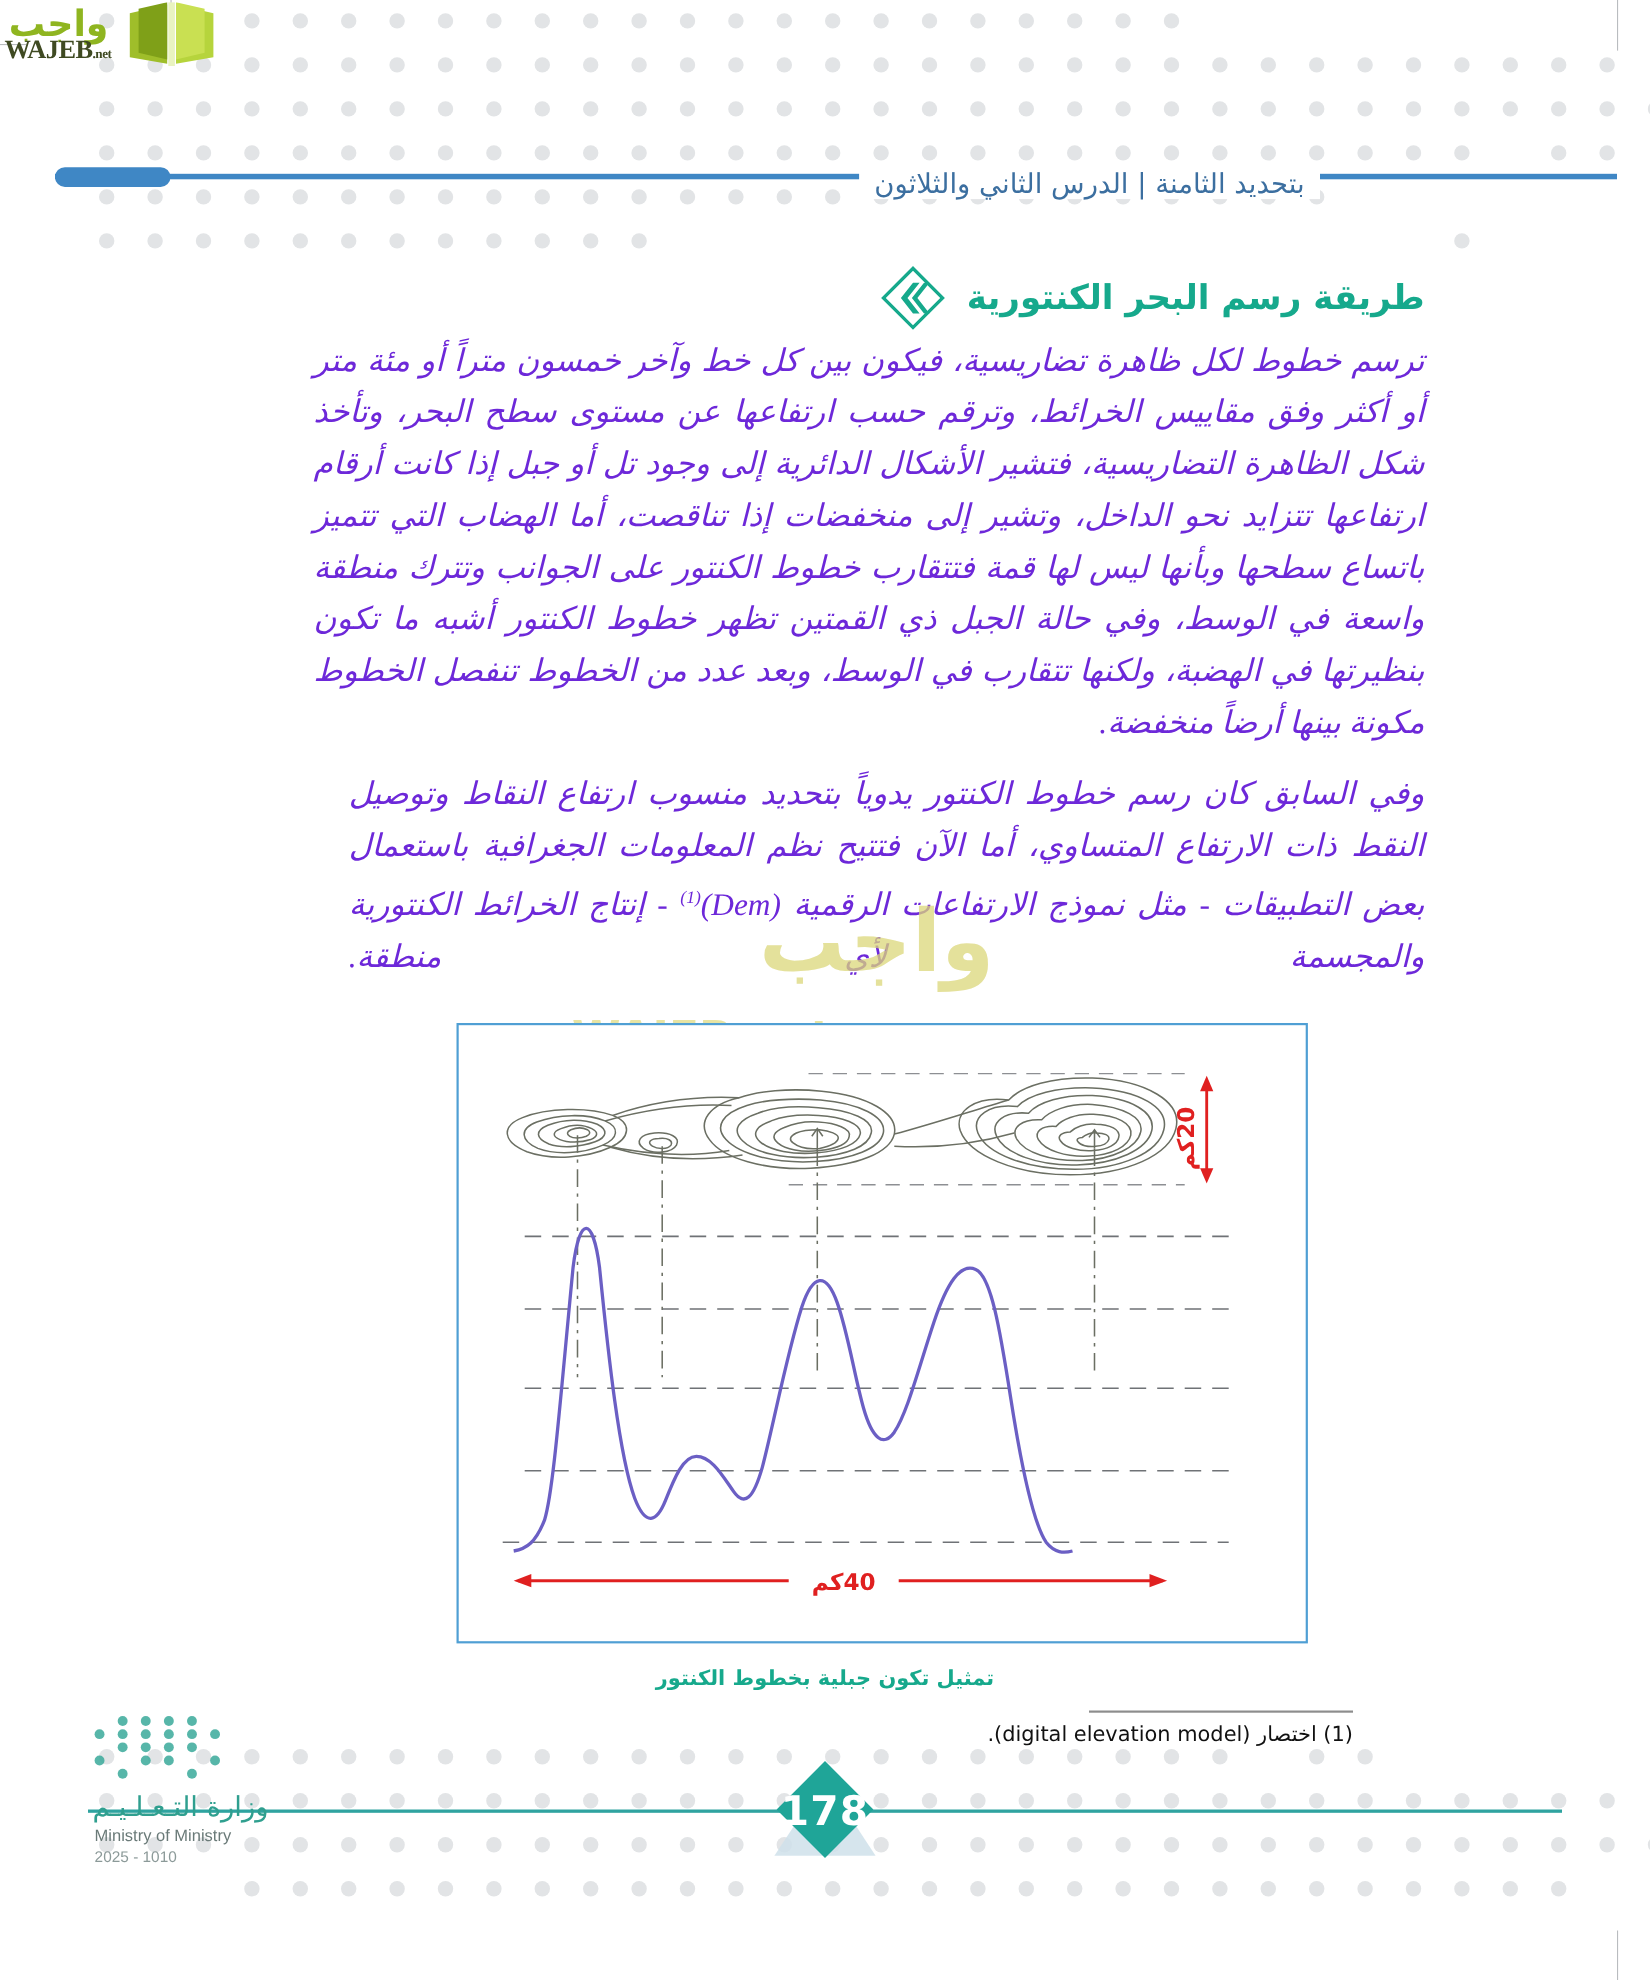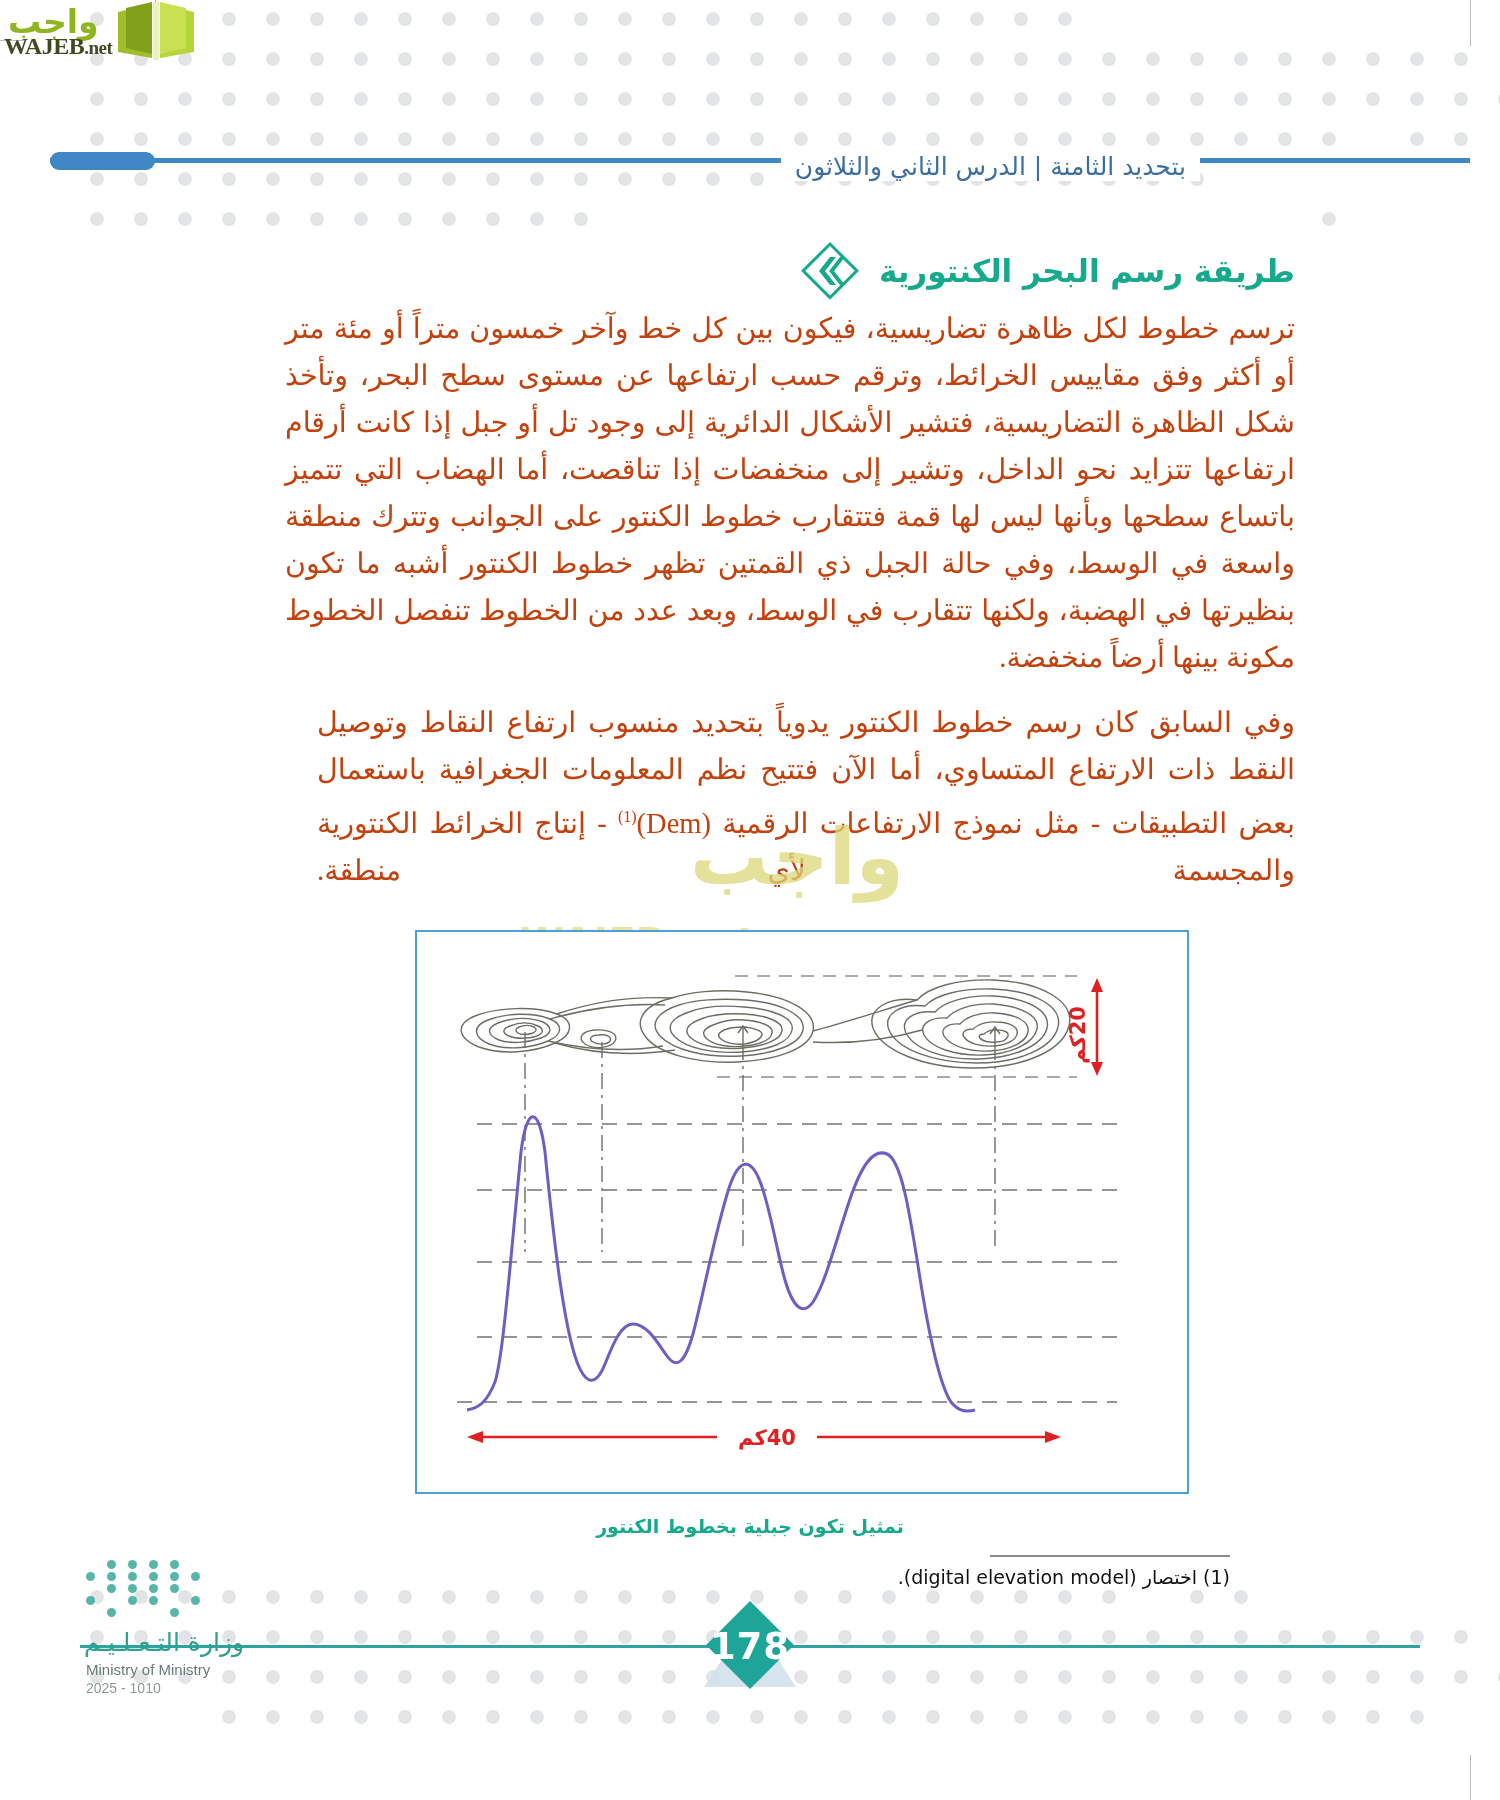--- a/index.html
+++ b/index.html
@@ -48,21 +48,21 @@
   #logo-latin {
     position: absolute;
     top: 33px; left: 4px;
     font-family: "Liberation Serif", serif;
     font-weight: bold;
     font-size: 24px;
     color: #3f4a22;
     letter-spacing: -0.5px;
     direction: ltr;
   }
-  #logo-latin .tld { font-size: 19px; }
+  #logo-latin .tld { font-size: 12px; }
   #logo-book {
     position: absolute;
     top: 2px; left: 112px;
     width: 88px; height: 62px;
   }
   .crop-mark {
     position: absolute;
     background: #9aa0a6;
   }
 
@@ -118,24 +118,25 @@
     top: 305px;
     right: 205px;
     width: 1010px;
     text-align: justify;
     direction: rtl;
   }
   .para {
     font-family: "Liberation Serif", "DejaVu Serif", serif;
     font-size: 28.5px;
     line-height: 47px;
-    color: #c2410c;
+    color: #6d28d9;
     margin: 0 0 18px 0;
     text-align: justify;
     text-align-last: right;
+    font-style: italic;
   }
   .para.last { text-align-last: justify; margin-left: 32px; }
   sup.fn {
     font-size: 16px;
     vertical-align: super;
   }
 
   
   #figure-box {
     position: absolute;

